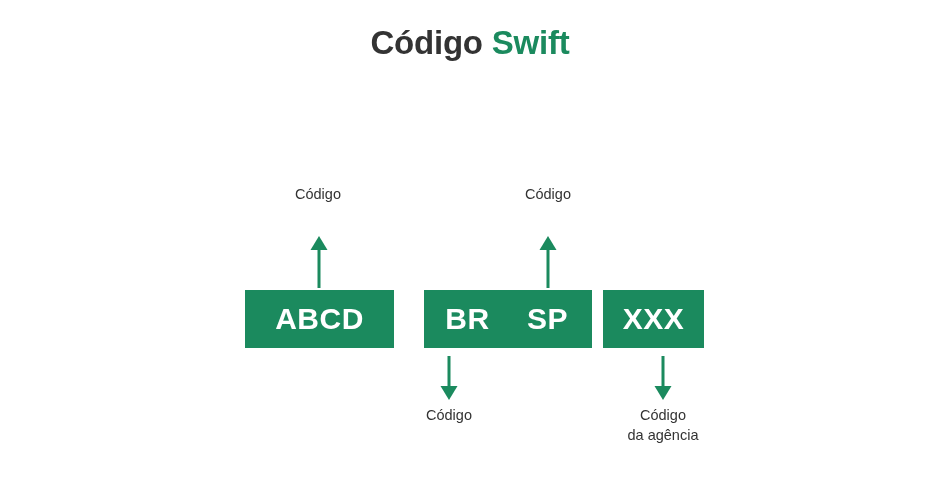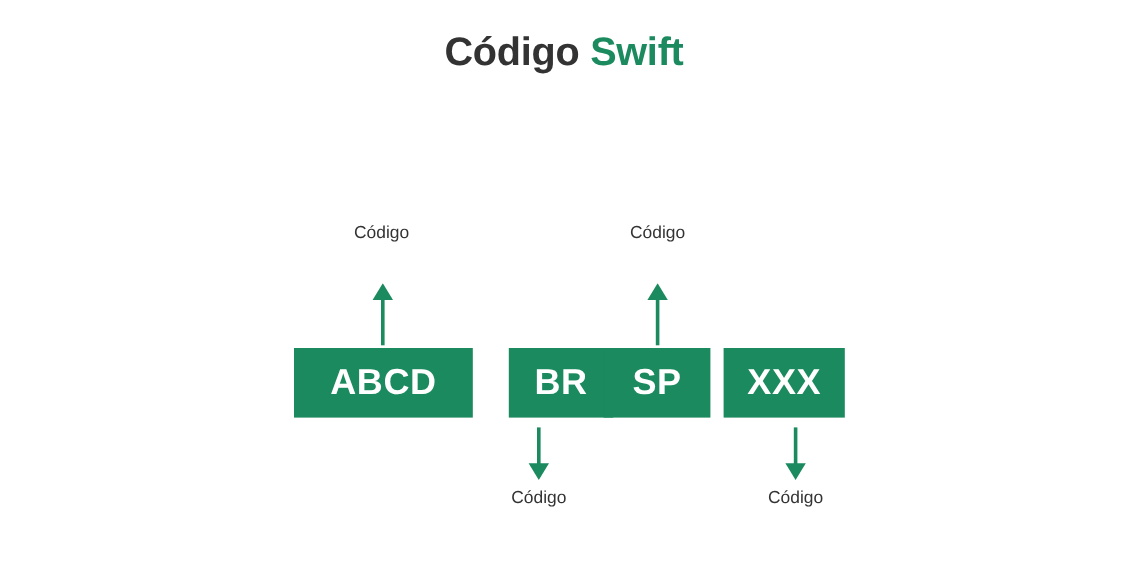--- a/index.html
+++ b/index.html
@@ -151,15 +151,16 @@
       <polygon points="11,44 19.5,30 2.5,30" fill="#1b8a5e"></polygon>
     </svg>
   </div>
 
   <div class="label bot-0">
     <span class="label-line">Código</span>
   </div>
 
   <div class="label bot-1">
     <span class="label-line">Código</span>
+    <span class="label-line">da agência</span>
   </div>
 
 </div>
 
 </body></html>

